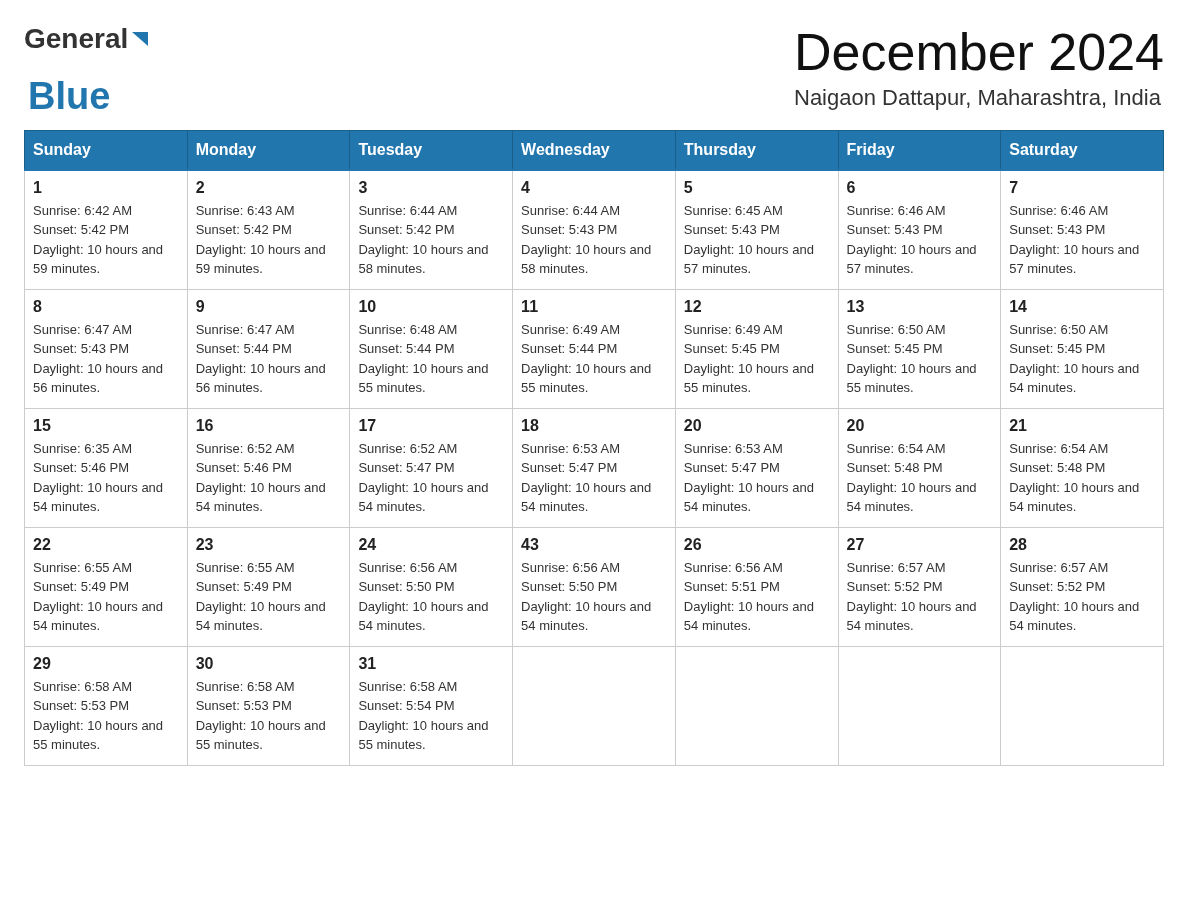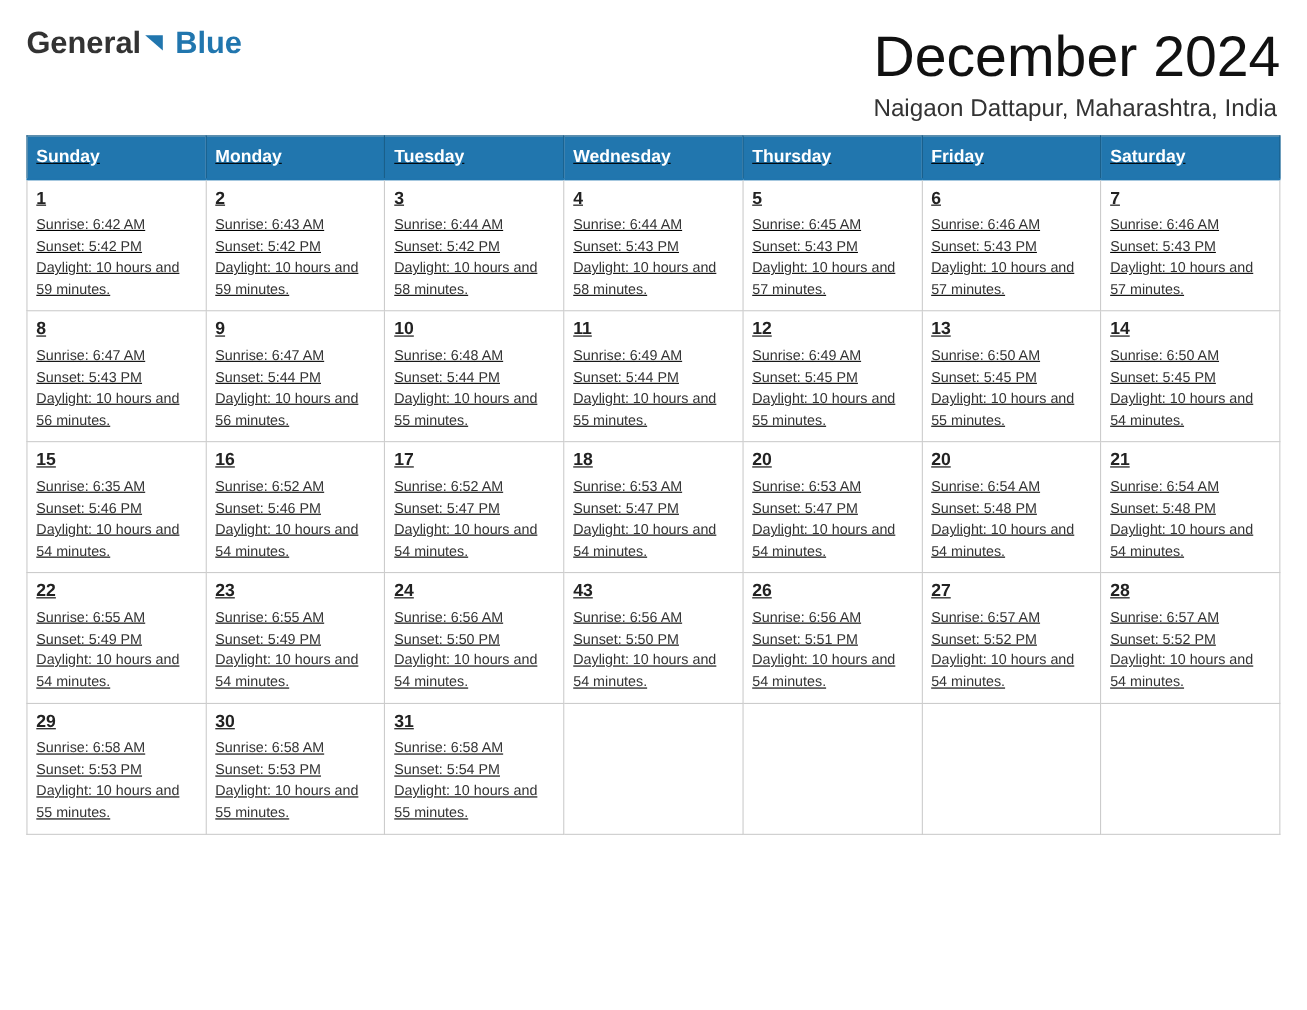--- a/index.html
+++ b/index.html
@@ -11,51 +11,52 @@
       min-height: 918px;
     }
     .header {
       display: flex;
       justify-content: space-between;
       align-items: flex-start;
       margin-bottom: 8px;
     }
     .logo {
       display: flex;
-      align-items: flex-end;
+      flex-direction: column;
+      align-items: flex-start;
       line-height: 1.1;
+      gap: 21px;
     }
     .logo-text {
       display: flex;
       align-items: center;
       font-size: 28px;
       font-weight: bold;
       color: #333;
     }
     .logo-general { color: #333; }
-    .logo-subtitle { color: #2176ae; font-size: 28px; font-weight: bold; margin-left: 4px; }
+    .logo-subtitle { color: #2176ae; font-size: 38px; font-weight: bold; margin-left: 4px; }
     .title-block {
       text-align: left;
     }
     .main-title {
       font-size: 52px;
       font-weight: normal;
       color: #111;
       line-height: 1.1;
     }
     .subtitle {
       font-size: 22px;
       color: #333;
       margin-top: 4px;
     }
     .calendar {
       width: 100%;
       border-collapse: collapse;
       margin-top: 12px;
-      text-decoration: underline;
     }
     .calendar thead tr th {
       background-color: #2176ae;
       color: #fff;
       font-size: 16px;
       font-weight: bold;
       padding: 10px 8px;
       text-align: left;
       border: 1px solid #1a5f8a;
     }

